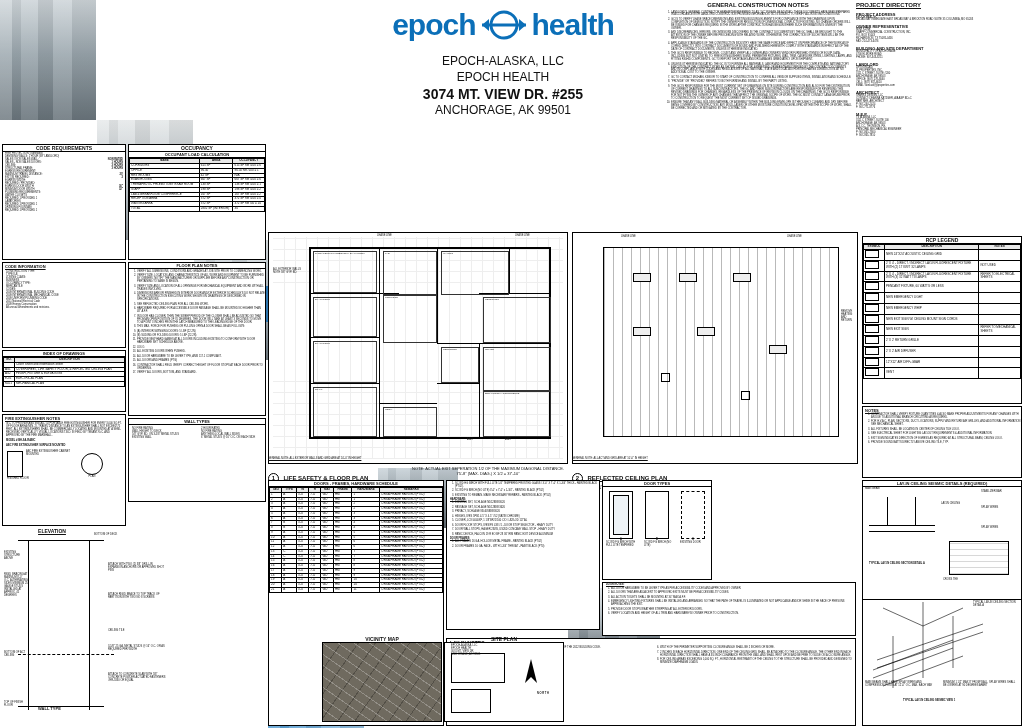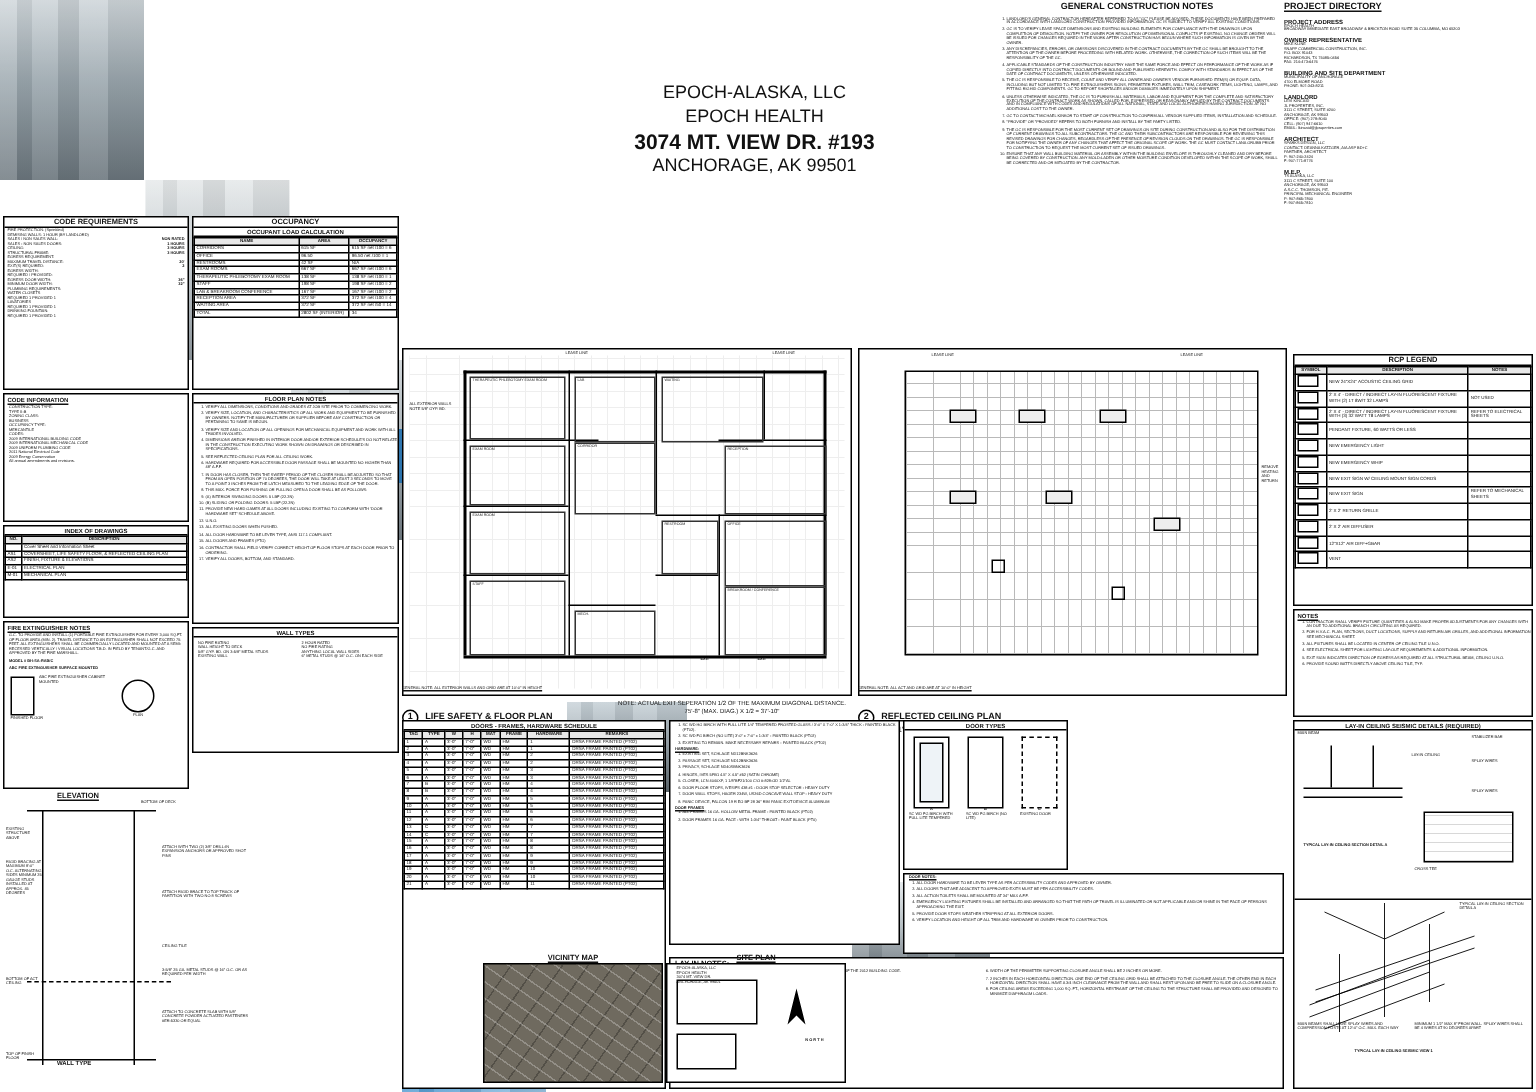--- a/index.html
+++ b/index.html
@@ -53,25 +53,37 @@
 <body>
 
 <div id="sheet">
 
   <div class="abs photo ph1" style="left:0;top:0;width:96px;height:120px;"></div>
   <div class="abs photo ph2" style="left:97px;top:0;width:96px;height:120px;"></div>
   <div class="abs photo ph3" style="left:194px;top:0;width:96px;height:120px;">
       <div class="blueband"></div>
     </div>
 
+  <div class="abs" style="left:378px;top:2px;width:250px;height:46px;">
+    <div style="display:flex;align-items:center;justify-content:center;height:100%;">
+      <span class="logo" style="font-size:30px;">epoch</span>
+      <svg width="52" height="30" viewBox="0 0 52 30" style="margin:0 2px;">
+        <circle cx="26" cy="15" r="13" fill="none" stroke="#0b6fb8" stroke-width="3"></circle>
+        <path d="M4 15 H48" stroke="#0b6fb8" stroke-width="3"></path>
+        <path d="M4 15 l7 -6 v12 z" fill="#0b6fb8"></path>
+        <path d="M48 15 l-7 -6 v12 z" fill="#0b6fb8"></path>
+      </svg>
+      <span class="logo" style="font-size:30px;">health</span>
+    </div>
+  </div>
 
   <div class="abs ctr" style="left:348px;top:54px;width:310px;">
     <div class="t12">EPOCH-ALASKA, LLC</div>
     <div class="t12">EPOCH HEALTH</div>
-    <div class="t14 ttl">3074 MT. VIEW DR. #193</div>
+    <div class="t14 ttl">3074 MT. VIEW DR. #255</div>
     <div class="t12">ANCHORAGE, AK 99501</div>
   </div>
 
   <div class="abs photo ph5" style="left:378px;top:108px;width:80px;height:60px;"></div>
   <div class="abs photo ph6" style="left:460px;top:108px;width:106px;height:60px;"></div>
   <div class="abs photo ph7" style="left:568px;top:108px;width:92px;height:60px;"></div>
 
   <div class="abs photo ph4" style="left:268px;top:126px;width:96px;height:78px;">
     <div style="position:absolute;left:8px;top:28px;color:#fff;font-size:9px;font-weight:bold;">epoch ⇔ health</div>
   </div>

